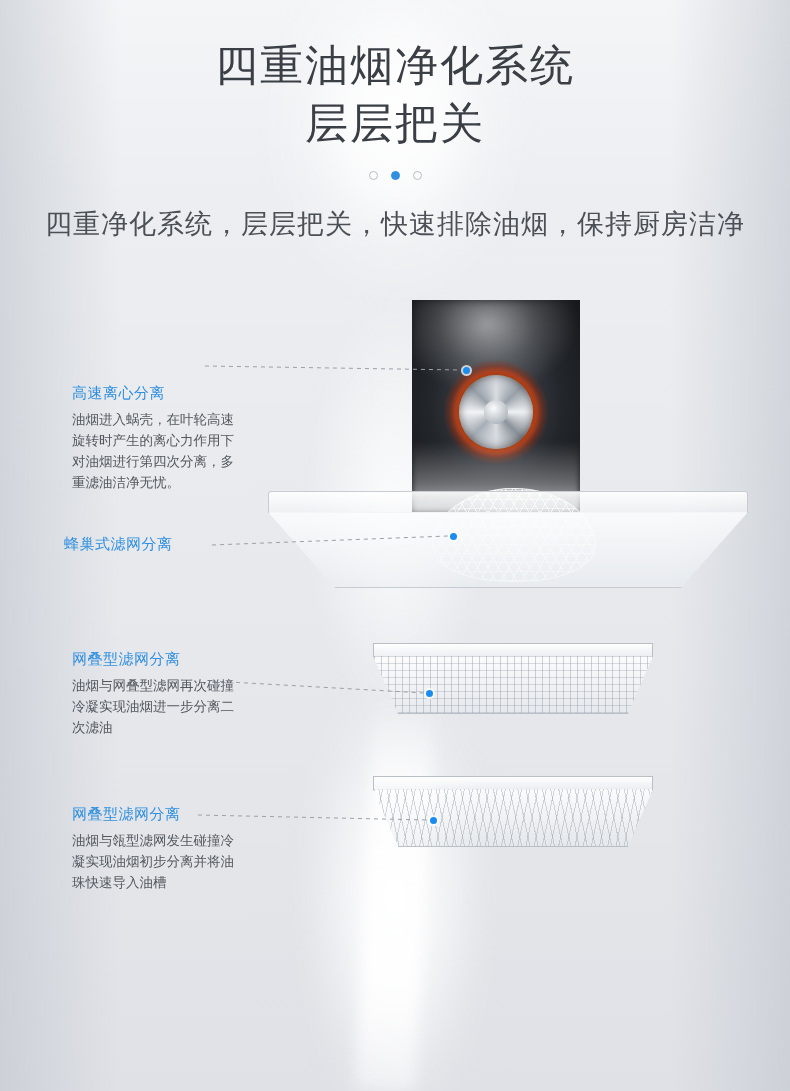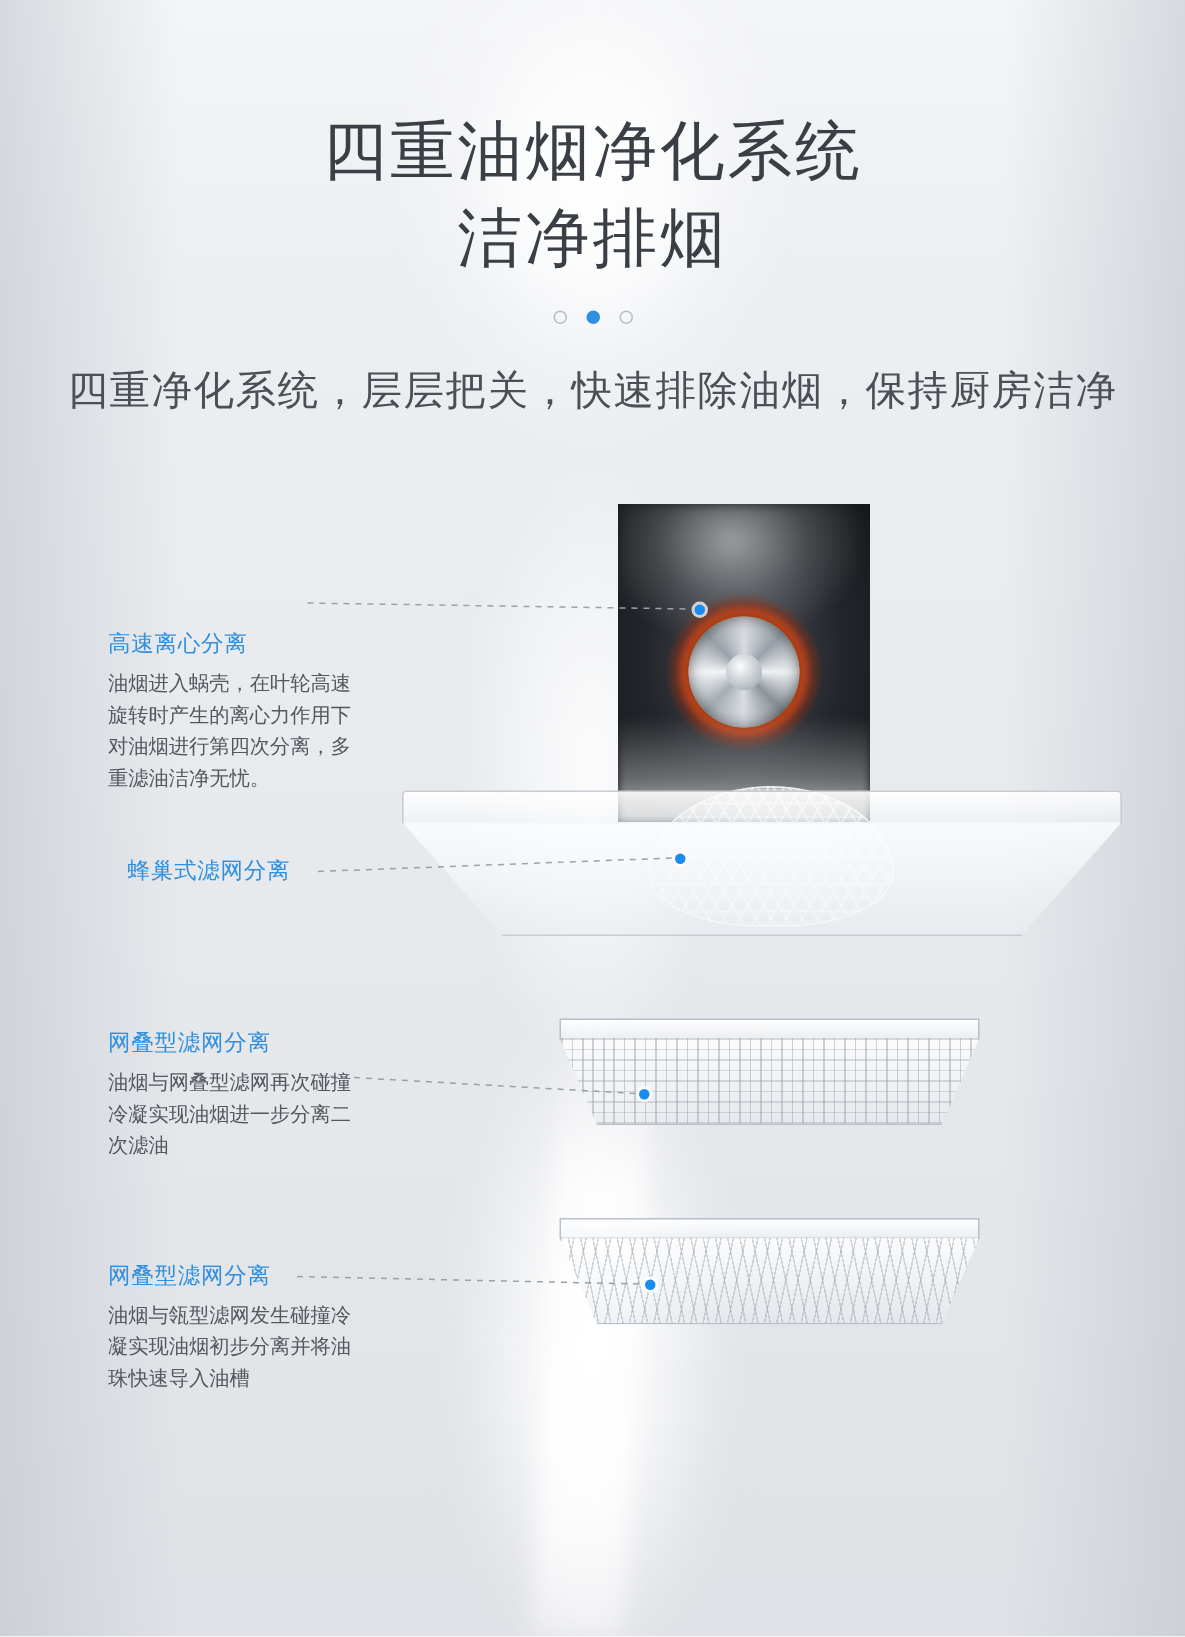--- a/index.html
+++ b/index.html
@@ -76,21 +76,21 @@
     background: linear-gradient(180deg, rgba(255,255,255,0.0) 0%, rgba(255,255,255,0.8) 25%, rgba(255,255,255,0.9) 70%, rgba(255,255,255,0.4) 100%);
     filter: blur(7px);
     z-index: 1;
     pointer-events: none;
   }
 
   
   .header {
     position: relative;
     z-index: 3;
-    padding-top: 72px;
+    padding-top: 36px;
     text-align: center;
   }
   .title-line {
     font-size: 43px;
     line-height: 1.36;
     color: #3a3f46;
     letter-spacing: 2px;
     font-weight: 400;
   }
   .dots {
@@ -311,37 +311,37 @@
     letter-spacing: 0.5px;
     margin-bottom: 7px;
     font-weight: 400;
   }
   .callout .c-desc {
     color: #53585f;
     font-size: 13.5px;
     line-height: 1.55;
   }
   .callout-1 { left: 72px; top: 68px; margin-top: 28px; }
-  .callout-2 { left: 85px; top: 247px; }
+  .callout-2 { left: 64px; top: 247px; }
   .callout-3 { left: 72px; top: 362px; }
   .callout-4 { left: 72px; top: 517px; }
 </style>
 </head>
 <body>
 
 <div class="page">
 
   <div class="smoke smoke-top"></div>
   <div class="smoke smoke-mid"></div>
   <div class="smoke smoke-bottom"></div>
   <div class="smoke-wisp"></div>
 
   <div class="header">
     <div class="title-line">四重油烟净化系统</div>
-    <div class="title-line">洁净排烟</div>
+    <div class="title-line">层层把关</div>
 
     <div class="dots">
       <span class="dot"></span>
       <span class="dot active"></span>
       <span class="dot"></span>
     </div>
 
     <div class="subtitle">四重净化系统，层层把关，快速排除油烟，保持厨房洁净</div>
   </div>
 

